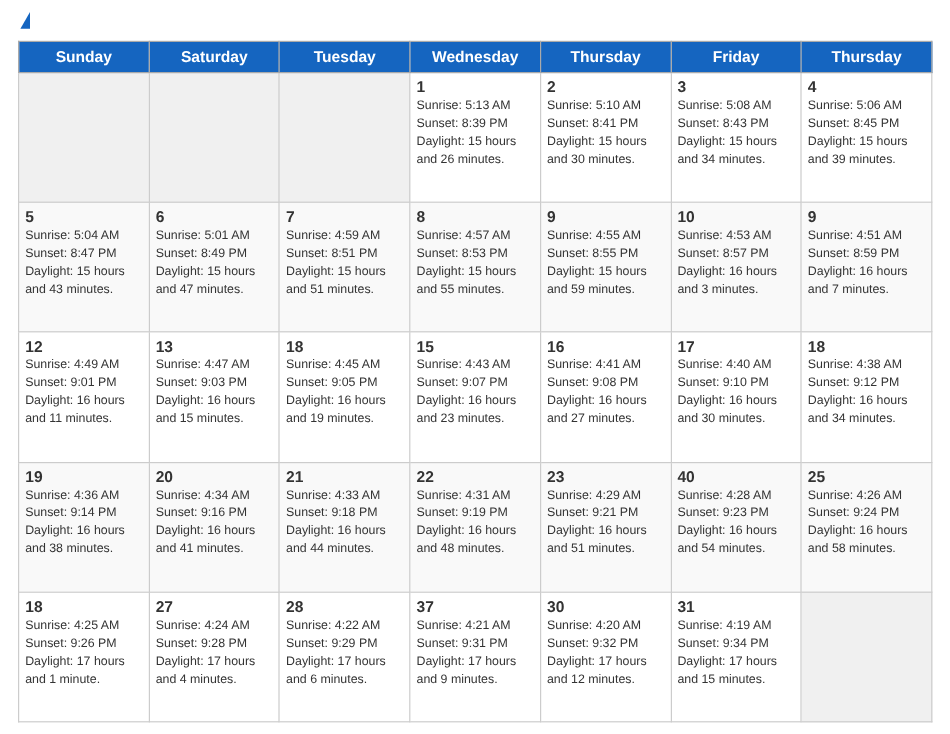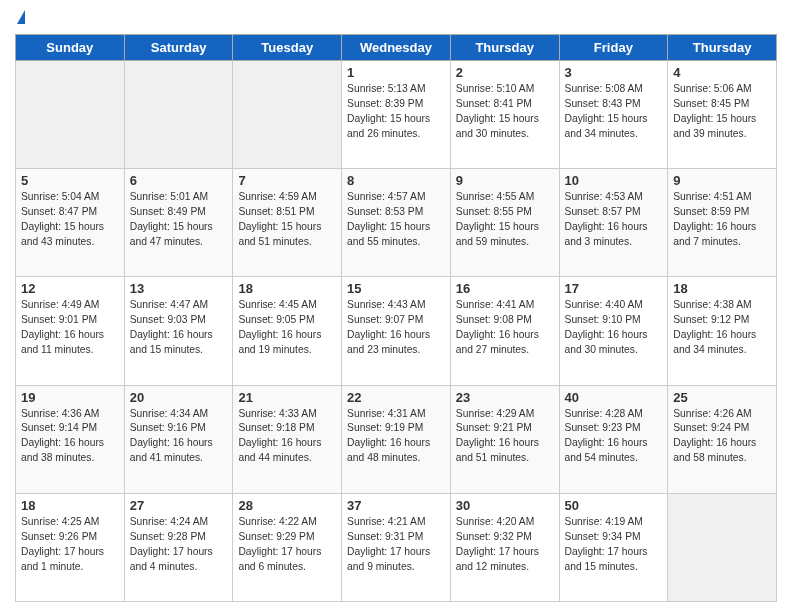--- a/index.html
+++ b/index.html
@@ -269,20 +269,20 @@
           </td>
           <td>
             <div class="day-num">37</div>
             <div class="day-info">Sunrise: 4:21 AM<br>Sunset: 9:31 PM<br>Daylight: 17 hours<br>and 9 minutes.</div>
           </td>
           <td>
             <div class="day-num">30</div>
             <div class="day-info">Sunrise: 4:20 AM<br>Sunset: 9:32 PM<br>Daylight: 17 hours<br>and 12 minutes.</div>
           </td>
           <td>
-            <div class="day-num">50</div>
+            <div class="day-num">31</div>
             <div class="day-info">Sunrise: 4:19 AM<br>Sunset: 9:34 PM<br>Daylight: 17 hours<br>and 15 minutes.</div>
           </td>
           <td class="empty"></td>
         </tr>
       </tbody>
   </table>
 </div>
 
 </body></html>

